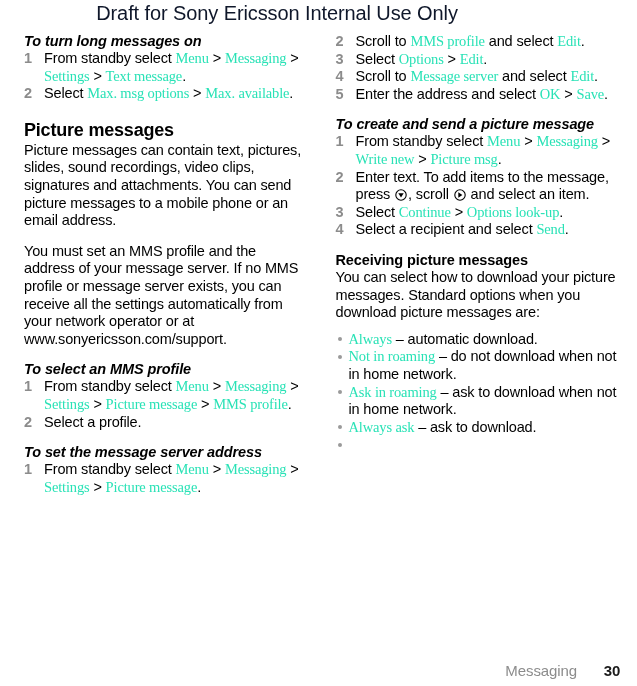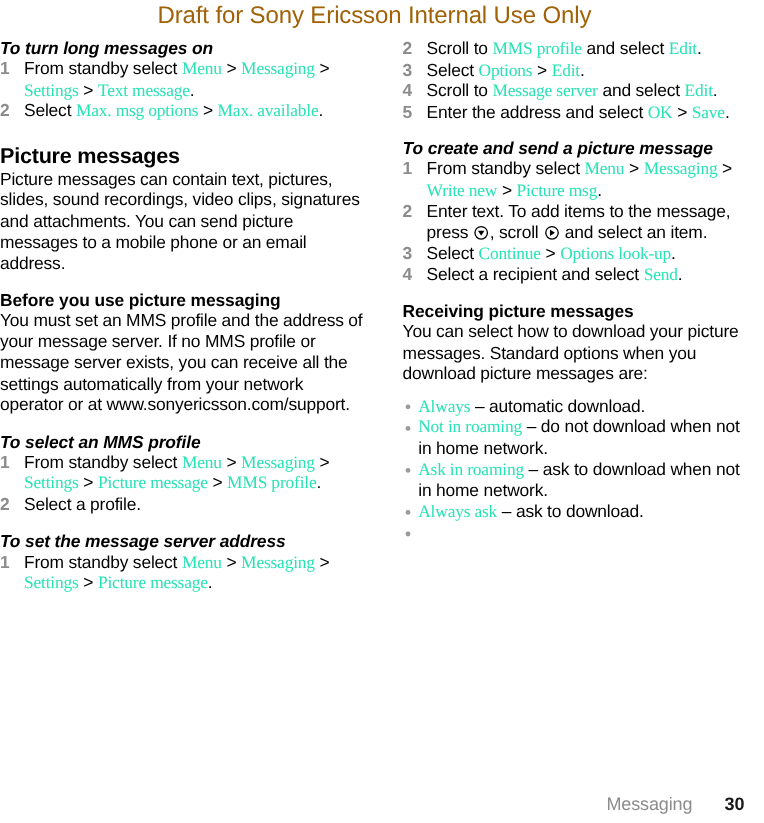--- a/index.html
+++ b/index.html
@@ -22,39 +22,38 @@
     height: 686px;
     box-sizing: border-box;
   }
   .draft-header {
     position: absolute;
     top: 0px;
     left: 0;
     width: 554px;
     text-align: center;
     font-size: 20px;
-    color: #a16207;
+    color: #0f172a;
     font-weight: 400;
     letter-spacing: -0.1px;
     line-height: 26px;
-    margin-left: 35px;
   }
   .columns {
     position: absolute;
     top: 33px;
     left: 0;
     width: 637px;
     display: flex;
     gap: 0px;
   }
   .col {
     width: 318.5px;
     box-sizing: border-box;
   }
-  .col-left  { padding-left: 0;  padding-right: 14px; }
+  .col-left  { padding-left: 24px;  padding-right: 14px; }
   .col-right { padding-left: 17px;  padding-right: 12px; }
 
   
   .h-section {
     font-size: 18px;
     font-weight: 700;
     line-height: 21px;
     margin: 0 0 1px 0;
     letter-spacing: -0.2px;
   }
@@ -200,21 +199,20 @@
       <div class="spacer-lg"></div>
 
       <div>
         <div class="h-section">Picture messages</div>
         <p class="body">Picture messages can contain text, pictures, slides, sound recordings, video clips, signatures and attachments. You can send picture messages to a mobile phone or an email address.</p>
       </div>
 
       <div class="spacer-md"></div>
 
       <div>
-        <div class="h-sub">Before you use picture messaging</div>
         <p class="body"><span>You must set an MMS profile and the address of your message server. If no MMS profile or message server exists, you can receive all the settings automatically from your network operator or at </span><span class="it">www.sonyericsson.com/support</span><span>.</span></p>
       </div>
 
       <div class="spacer-md"></div>
 
       <div>
         <div class="h-proc">To select an MMS profile</div>
         <ol class="steps">
             <li>
               <span class="num">1</span>

